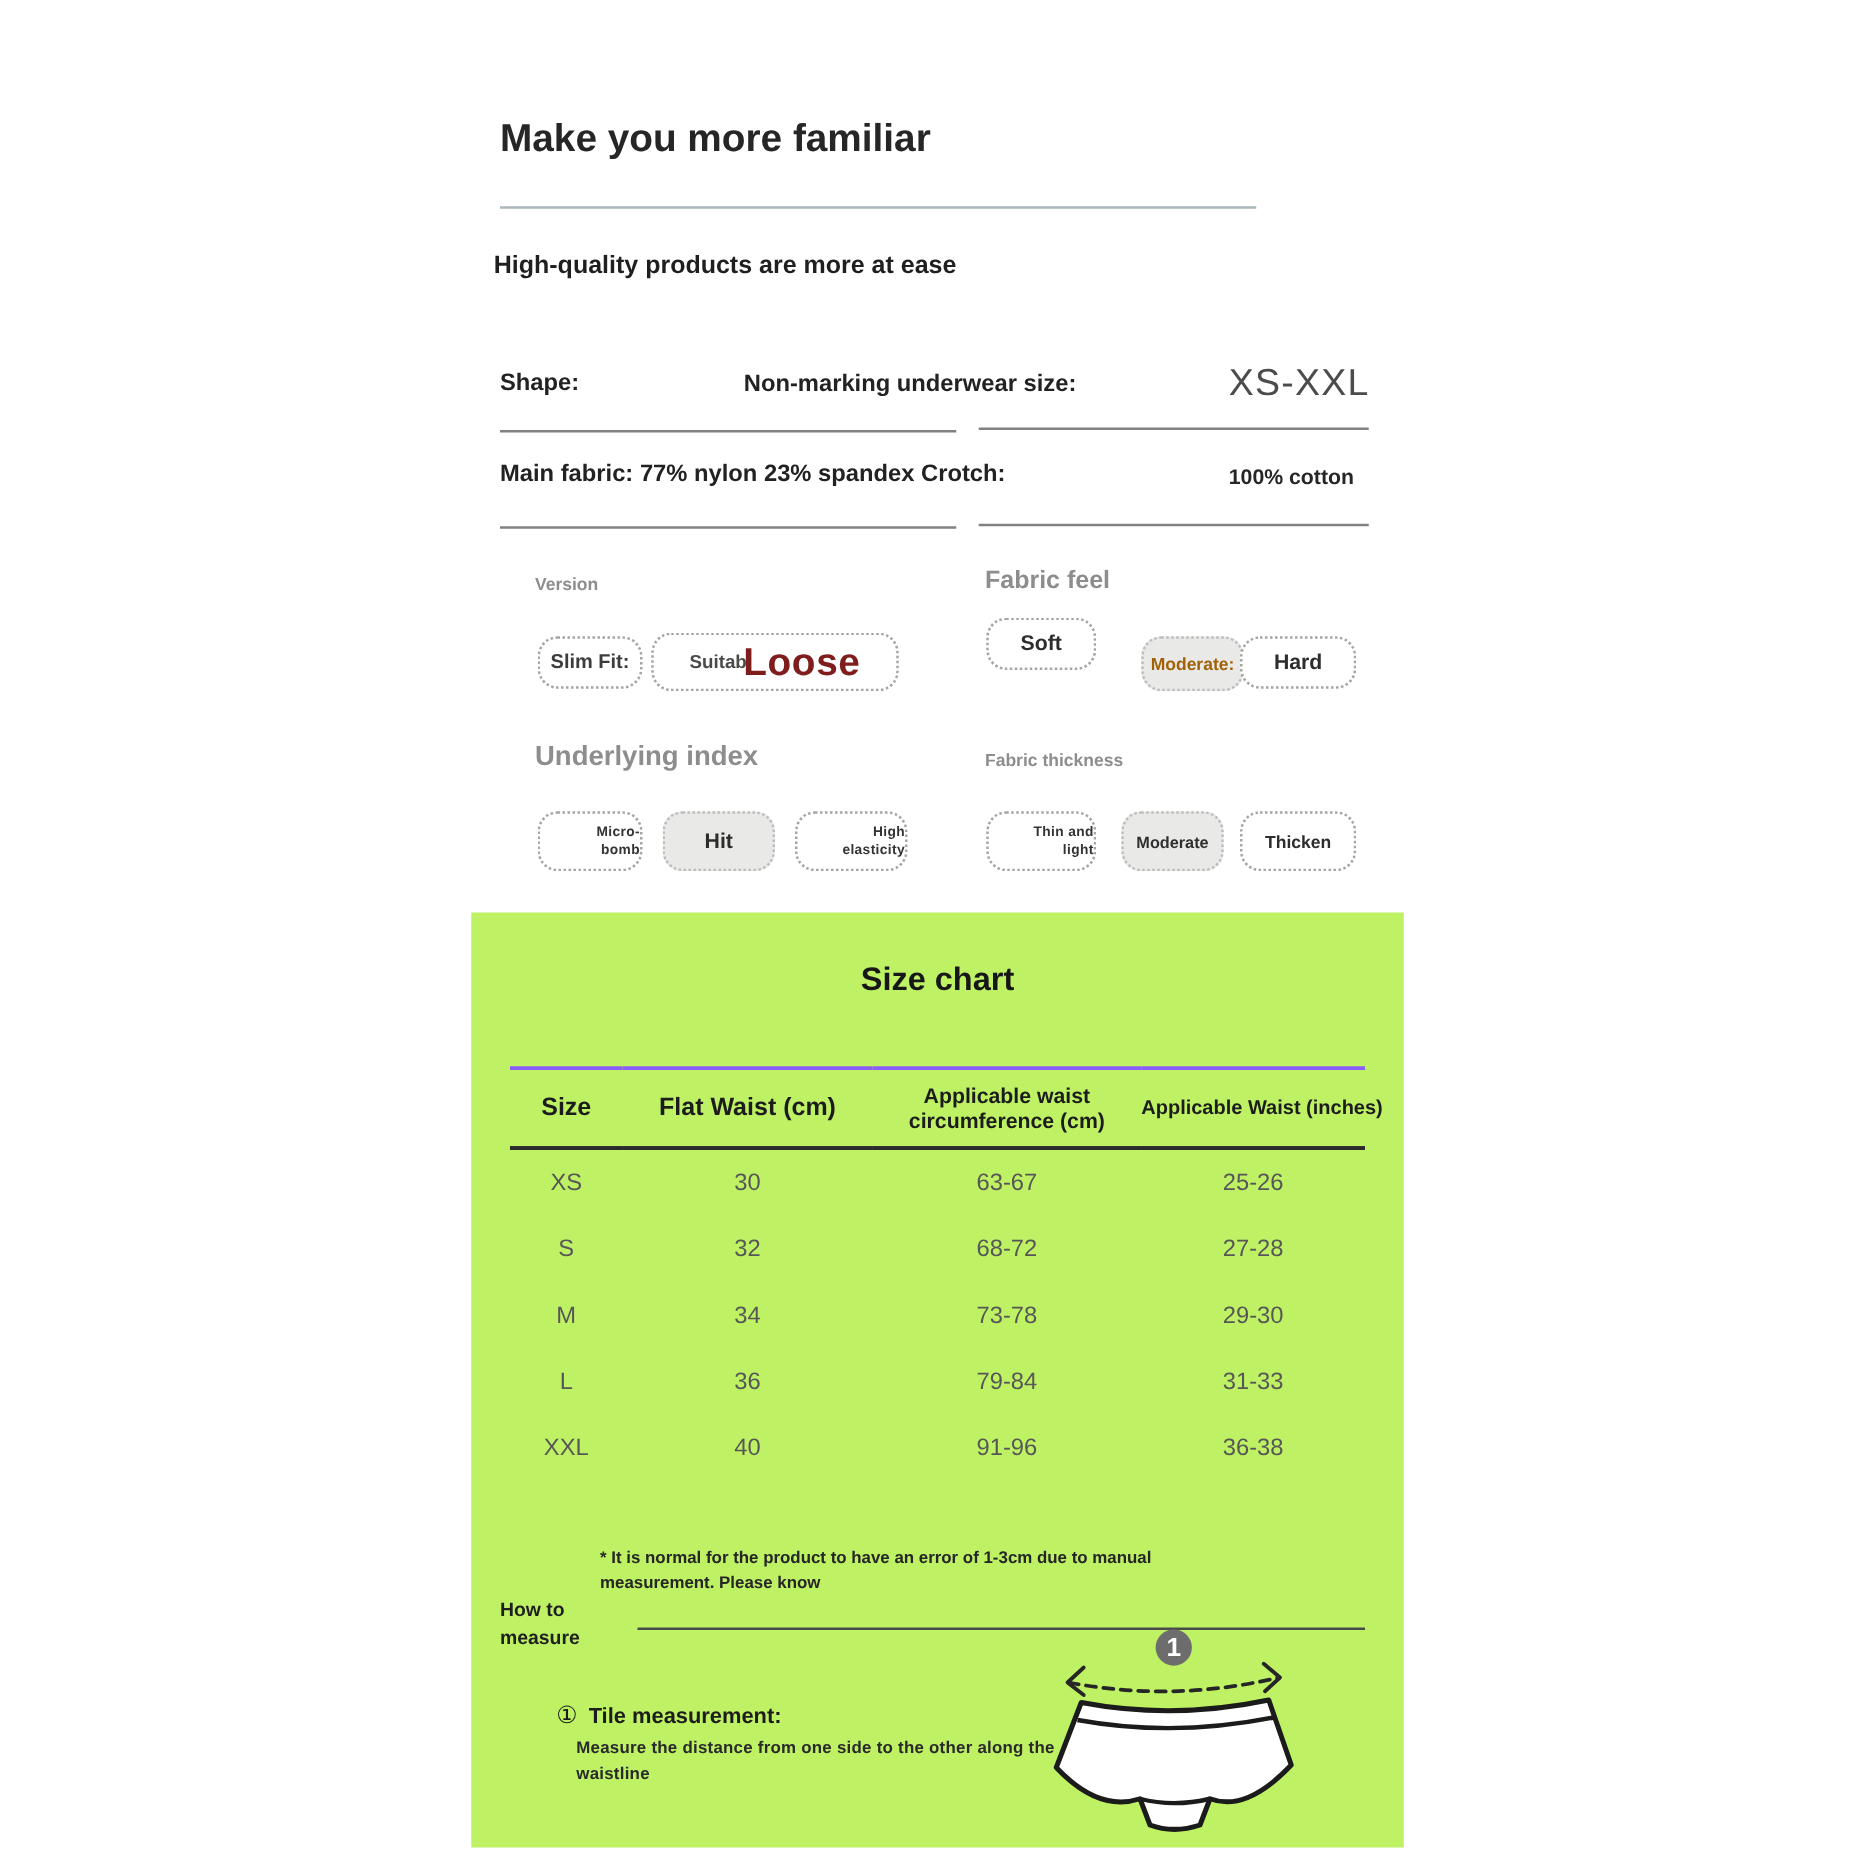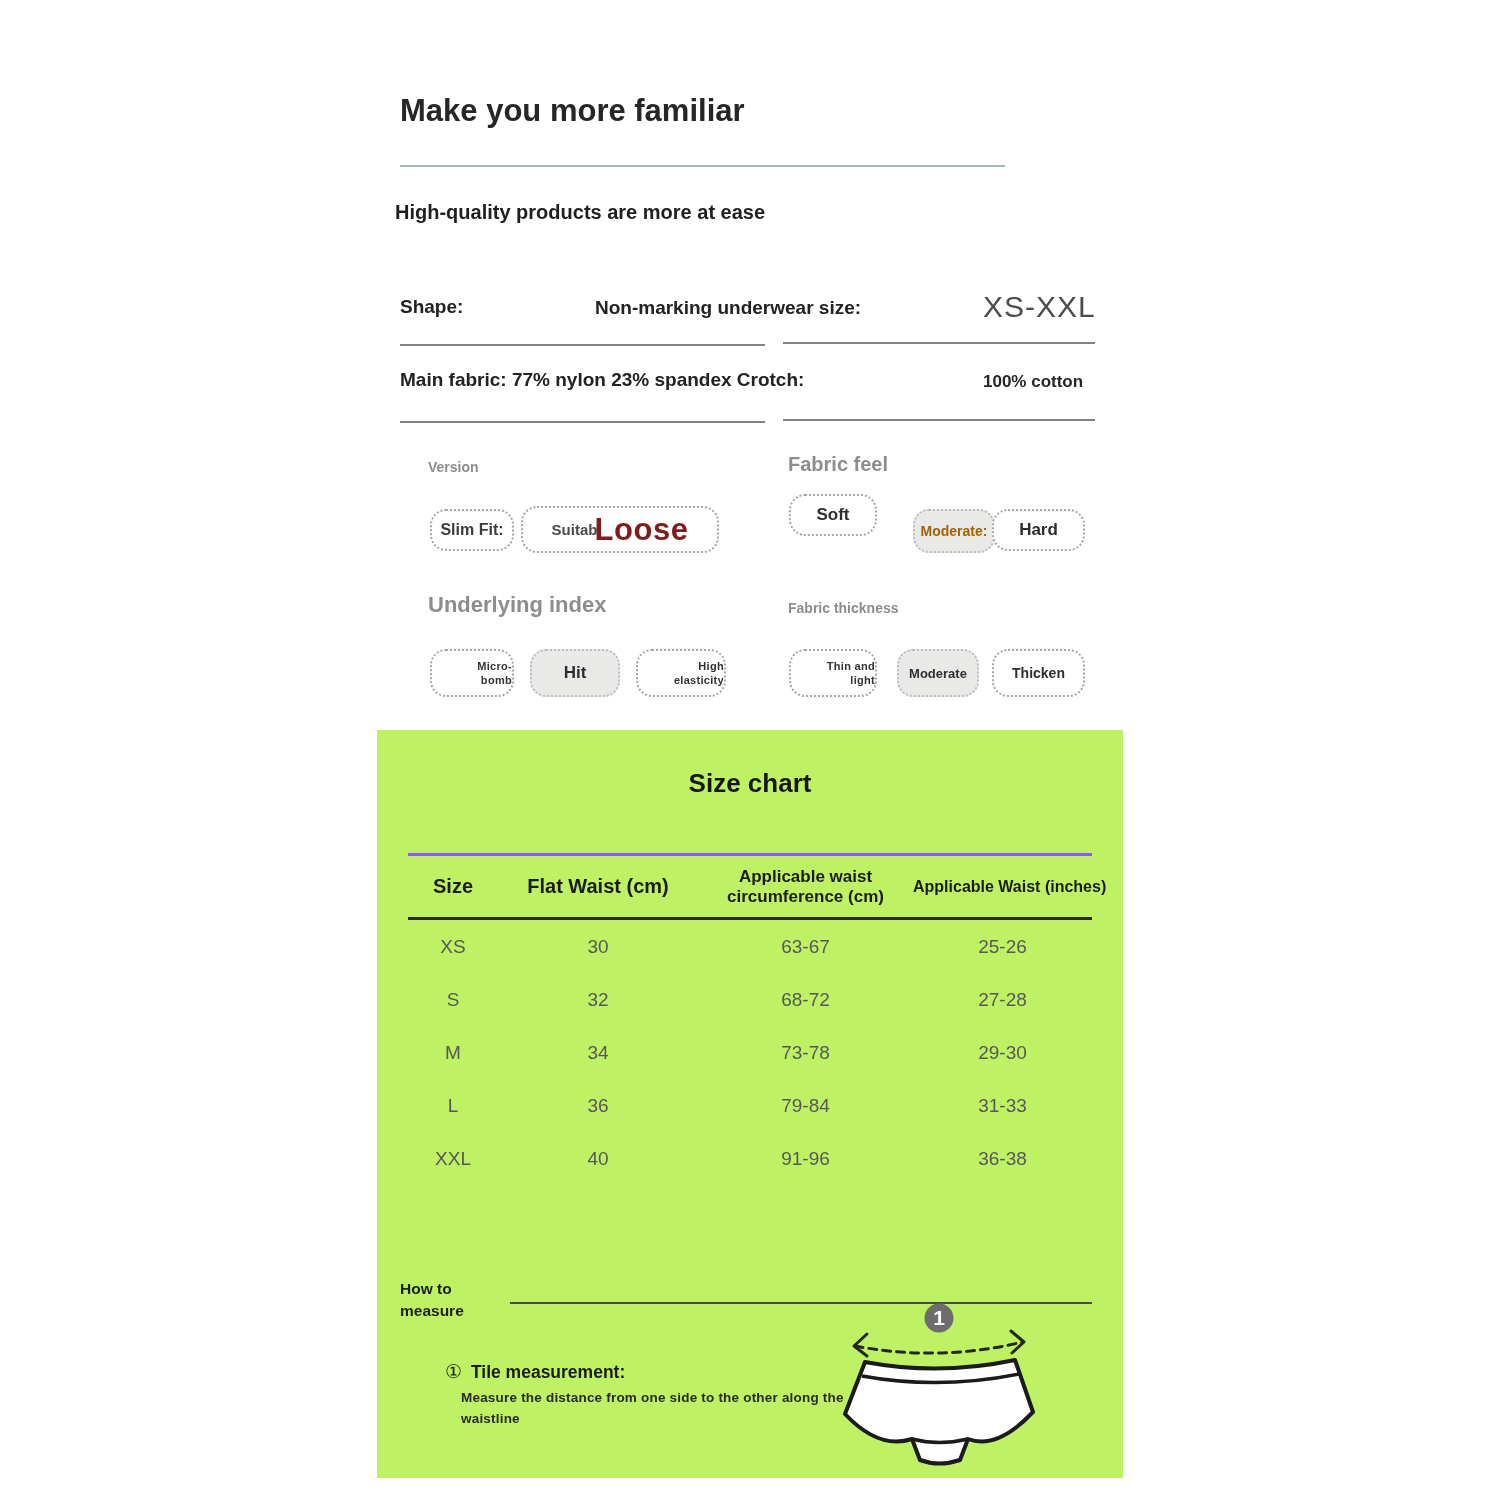--- a/index.html
+++ b/index.html
@@ -185,20 +185,21 @@
         </tr>
         <tr>
           <td>XXL</td>
           <td>40</td>
           <td>91-96</td>
           <td>36-38</td>
         </tr>
       </tbody>
     </table>
 
+    <div class="rel footnote">* It is normal for the product to have an error of 1-3cm due to manual measurement. Please know</div>
     <div class="rel how-to">How to measure</div>
     <div class="rel measure-line"></div>
 
     <svg class="rel illustration" viewBox="0 0 200 172" xmlns="http://www.w3.org/2000/svg">
       <g>
         <circle cx="102" cy="20" r="14.5" fill="#6d6d6d"></circle>
         <text x="102" y="27" text-anchor="middle" font-size="21" font-weight="bold" fill="#ffffff" font-family="Liberation Sans, sans-serif">1</text>
       </g>
       <g stroke="#262626" stroke-width="3" fill="none" stroke-linecap="round" stroke-linejoin="round">
         <path d="M18 48 Q102 64 186 44" stroke-dasharray="8 6"></path>

